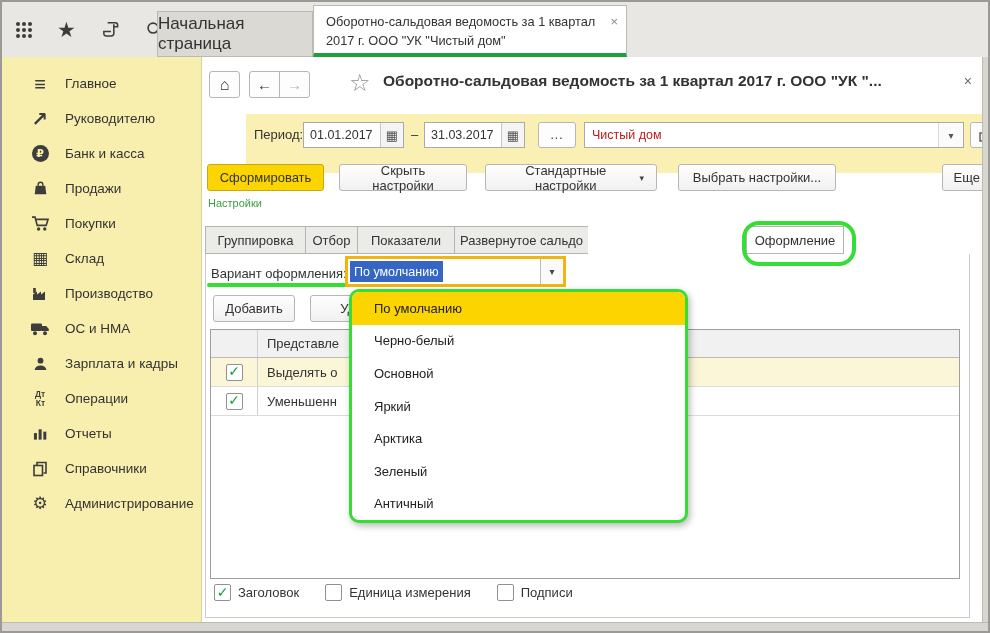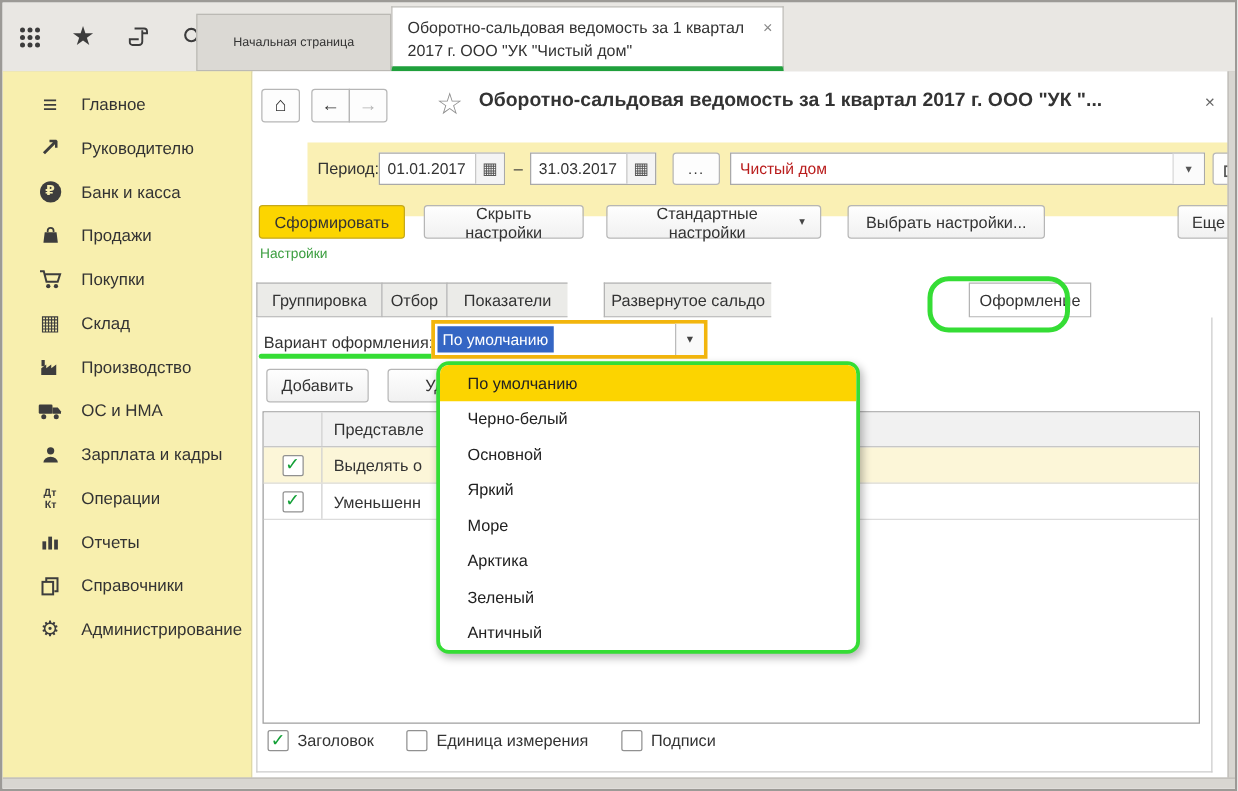--- a/index.html
+++ b/index.html
@@ -7,21 +7,21 @@
           background:#fff;font-family:"Liberation Sans","DejaVu Sans",sans-serif;overflow:hidden;}
 
   
   .topbar{position:absolute;left:0;top:0;right:0;height:55px;background:#e9e7e3;border-bottom:1px solid #c9c7c3;}
   .topbar-icons{position:absolute;left:14px;top:0;height:55px;display:flex;align-items:center;gap:25px;}
   .tb-icon{color:#3c3c3c;font-size:21px;line-height:1;cursor:pointer;display:flex;align-items:center;}
   .dotgrid{width:16px;height:16px;display:block;}
   .dotgrid::before{content:"";display:block;width:4px;height:4px;border-radius:50%;background:#3c3c3c;
     box-shadow:6px 0 0 #3c3c3c,12px 0 0 #3c3c3c,0 6px 0 #3c3c3c,6px 6px 0 #3c3c3c,12px 6px 0 #3c3c3c,
                0 12px 0 #3c3c3c,6px 12px 0 #3c3c3c,12px 12px 0 #3c3c3c;}
-  .tab{position:absolute;box-sizing:border-box;font-size:10px;color:#333;cursor:pointer;}
+  .tab{position:absolute;box-sizing:border-box;font-size:17px;color:#333;cursor:pointer;}
   .tab-inactive{left:155px;top:9px;width:156px;height:46px;background:#dbd9d4;border:1px solid #bbb9b4;
     display:flex;align-items:center;justify-content:center;}
   .tab-active{left:311px;top:3px;width:314px;height:52px;background:#fff;border:1px solid #bbb9b4;
     border-bottom:4px solid #1fa03c;padding:6px 26px 0 12px;line-height:1.5;font-size:12.8px;}
   .tab-close{position:absolute;right:8px;top:6px;font-size:13px;color:#888;}
 
   
   .sidebar{position:absolute;left:0;top:55px;width:200px;bottom:8px;background:#f8efae;
     border-right:1px solid #d8d2a2;box-sizing:border-box;padding-top:9px;}
   .side-item{height:35px;display:flex;align-items:center;padding-left:26px;cursor:pointer;color:#333;font-size:13.5px;}
@@ -83,21 +83,21 @@
   .t-more{left:708px;width:60px;margin-left:32px;}
   .mini-arrow{font-size:9px;color:#444;}
 
   .settings-title{position:absolute;left:6px;top:140px;font-size:11px;color:#3c9e40;}
 
   .tabs-row{position:absolute;left:3px;top:169px;height:28px;display:flex;}
   .s-tab{box-sizing:border-box;height:28px;display:flex;align-items:center;justify-content:center;
     background:#ebebe8;border:1px solid #b4b4b4;border-right:none;font-size:13px;color:#333;cursor:pointer;flex:none;}
   .s-tab:last-child{border-right:1px solid #b4b4b4;}
   .s-tab.active{background:#fff;}
-  .w1{width:100px;}.w2{width:52px;}.w3{width:97px;}.w4{width:134px;margin-left:29px;}.w5{width:158px;margin-top:42px;}.w6{width:98px;}
+  .w1{width:100px;}.w2{width:52px;}.w3{width:97px;}.w4{width:134px;}.w5{width:158px;margin-top:42px;}.w6{width:98px;}
   .tab-ring{position:absolute;left:540px;top:164px;width:106px;height:37px;border:4px solid #35dd35;
     border-radius:17px;z-index:3;pointer-events:none;}
 
   .panel{position:absolute;left:3px;top:197px;width:765px;height:364px;box-sizing:border-box;
     border:1px solid #ccc;border-top:none;background:#fff;}
   .v-label{position:absolute;left:5px;top:12px;font-size:13px;color:#333;}
   .v-underline{position:absolute;left:1px;top:29px;width:140px;height:4px;background:#35dd35;border-radius:2px;}
   .v-combo{position:absolute;left:139px;top:2px;width:221px;height:31px;box-sizing:border-box;
     border:3px solid #f2b50d;background:#fff;display:flex;cursor:pointer;}
   .v-value{margin:2px 0 2px 2px;background:#3566c4;color:#fff;font-size:12.5px;display:flex;align-items:center;padding:0 4px;}
@@ -381,21 +381,20 @@
           <span>Подписи</span>
         </label>
       </div>
     </div>
 
     <div class="dropdown">
       <div class="dd-item selected">По умолчанию</div>
       <div class="dd-item">Черно-белый</div>
       <div class="dd-item">Основной</div>
       <div class="dd-item">Яркий</div>
-      <div class="dd-item">Море</div>
       <div class="dd-item">Арктика</div>
       <div class="dd-item">Зеленый</div>
       <div class="dd-item">Античный</div>
     </div>
 
   </div>
 
   <div class="right-frame"></div>
   <div class="statusbar"></div>
 </div>

